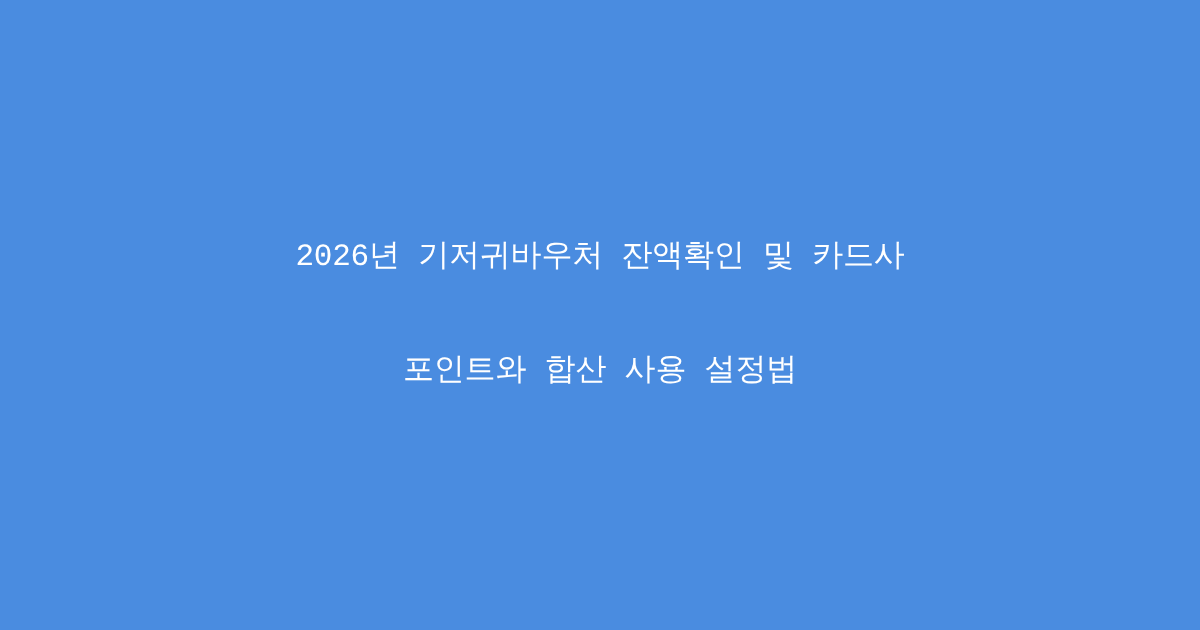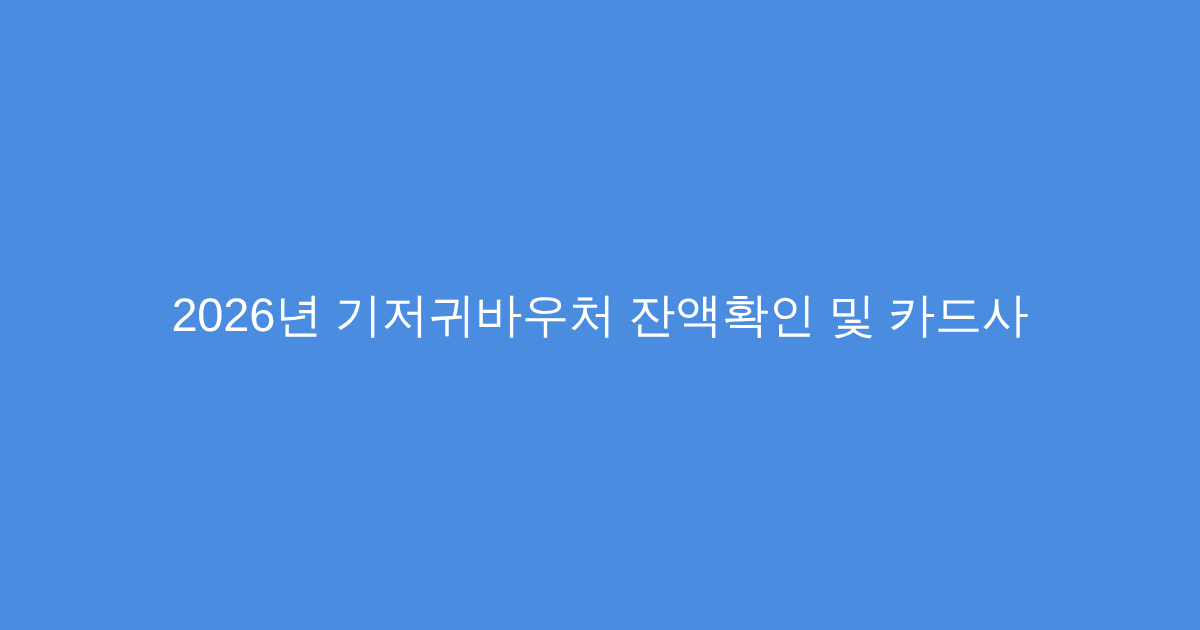--- a/index.html
+++ b/index.html
@@ -31,22 +31,22 @@
     margin: 0 auto;
     
     transform: translateY(-1px);
     text-align: center;
   }
 
   #banner-title {
     margin: 0;
     padding: 0;
     color: #ffffff;
-    font-family: Liberation Sans, sans-serif;
-    font-size: 47px;
+    font-family: Liberation Mono, monospace;
+    font-size: 31px;
     font-weight: 400;
     line-height: 57px;
     letter-spacing: -0.2px;
     word-break: keep-all;
     white-space: pre-line;
     text-rendering: geometricPrecision;
   }
 
   .title-line {
     display: block;
@@ -54,17 +54,18 @@
 </style>
 </head>
 <body>
 
 <div id="banner-card" style="background-color: rgb(74, 140, 224);">
 
   <div id="title-block">
 
     <h1 id="banner-title" style="color: rgb(255, 255, 255);">
       <span class="title-line">2026년 기저귀바우처 잔액확인 및 카드사</span>
+      <span class="title-line">포인트와 합산 사용 설정법</span>
     </h1>
 
   </div>
 
 </div>
 
 </body></html>

